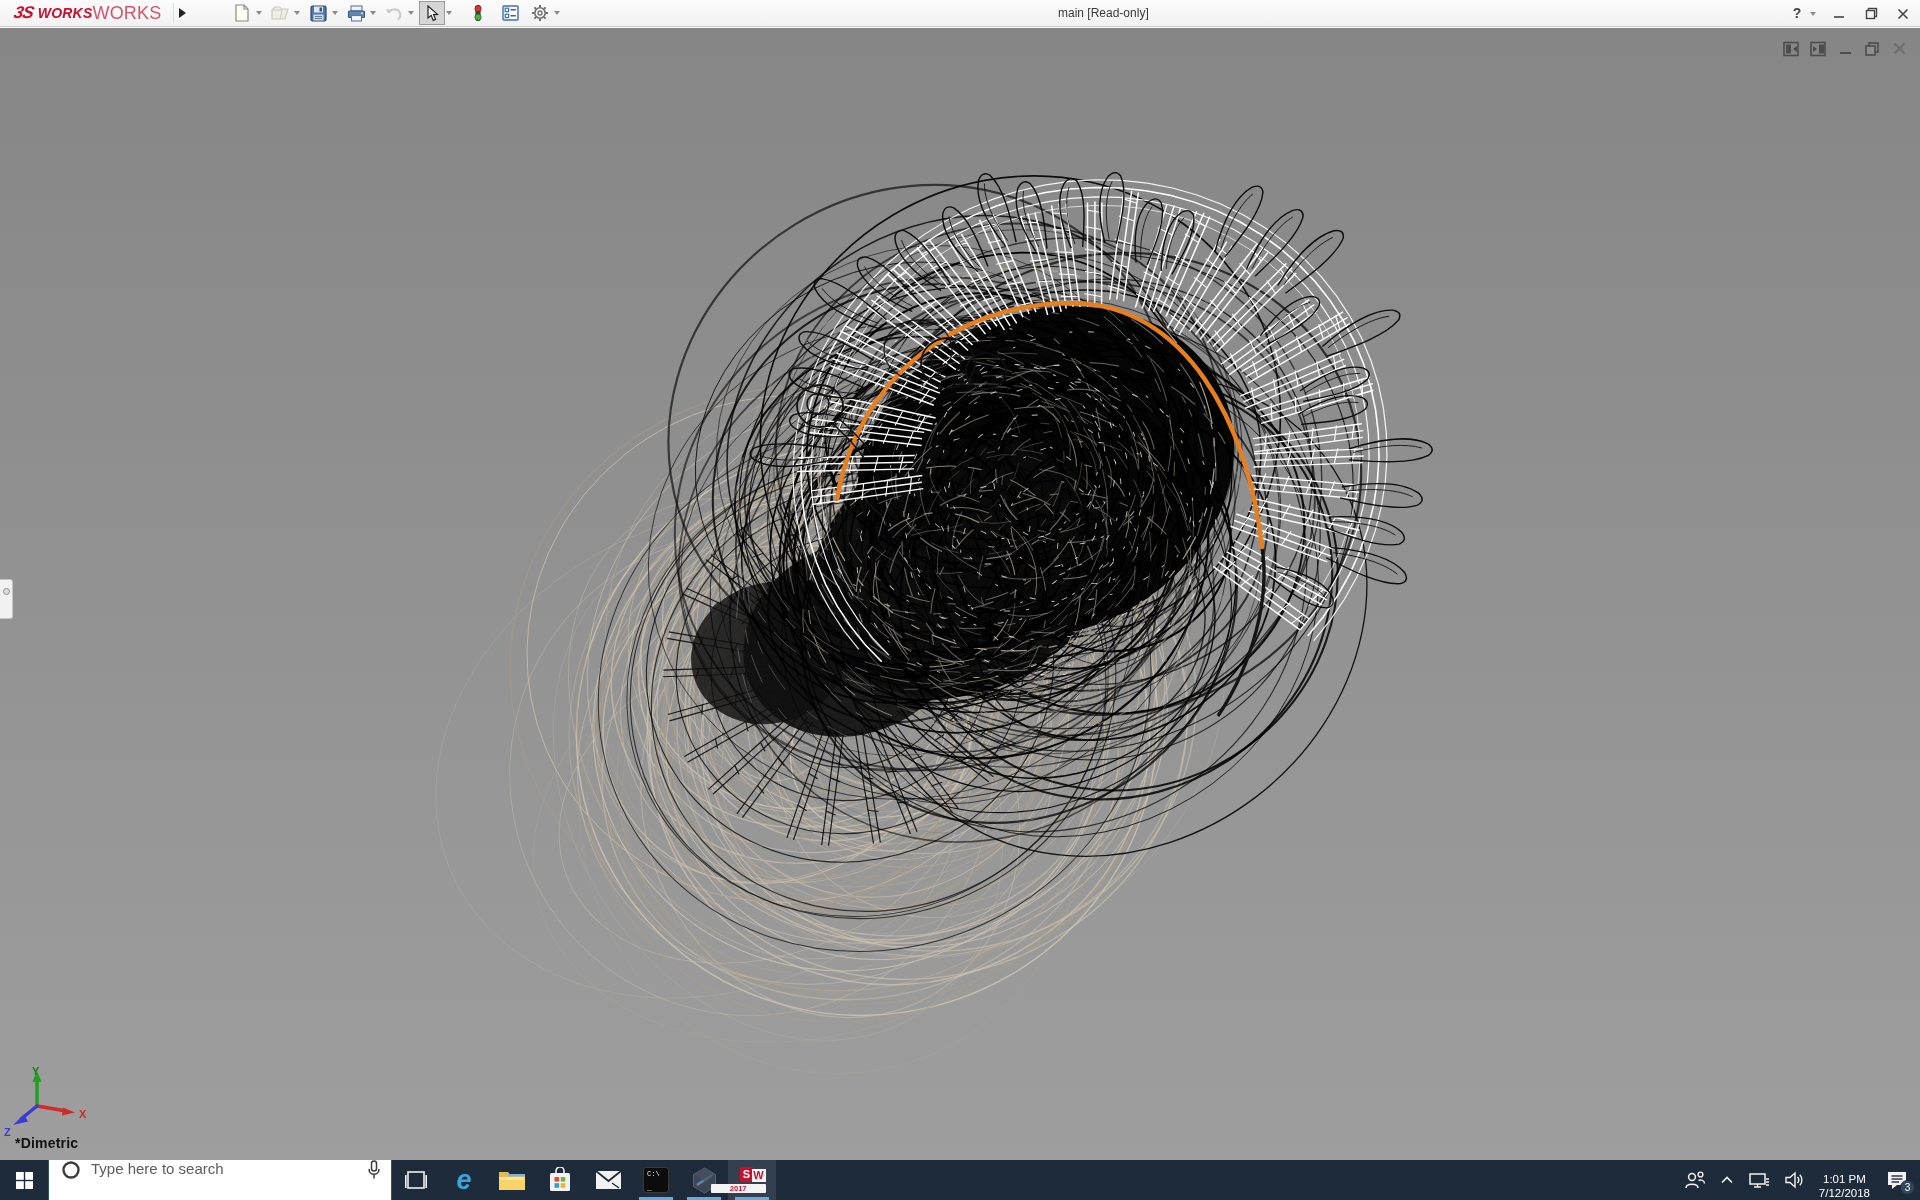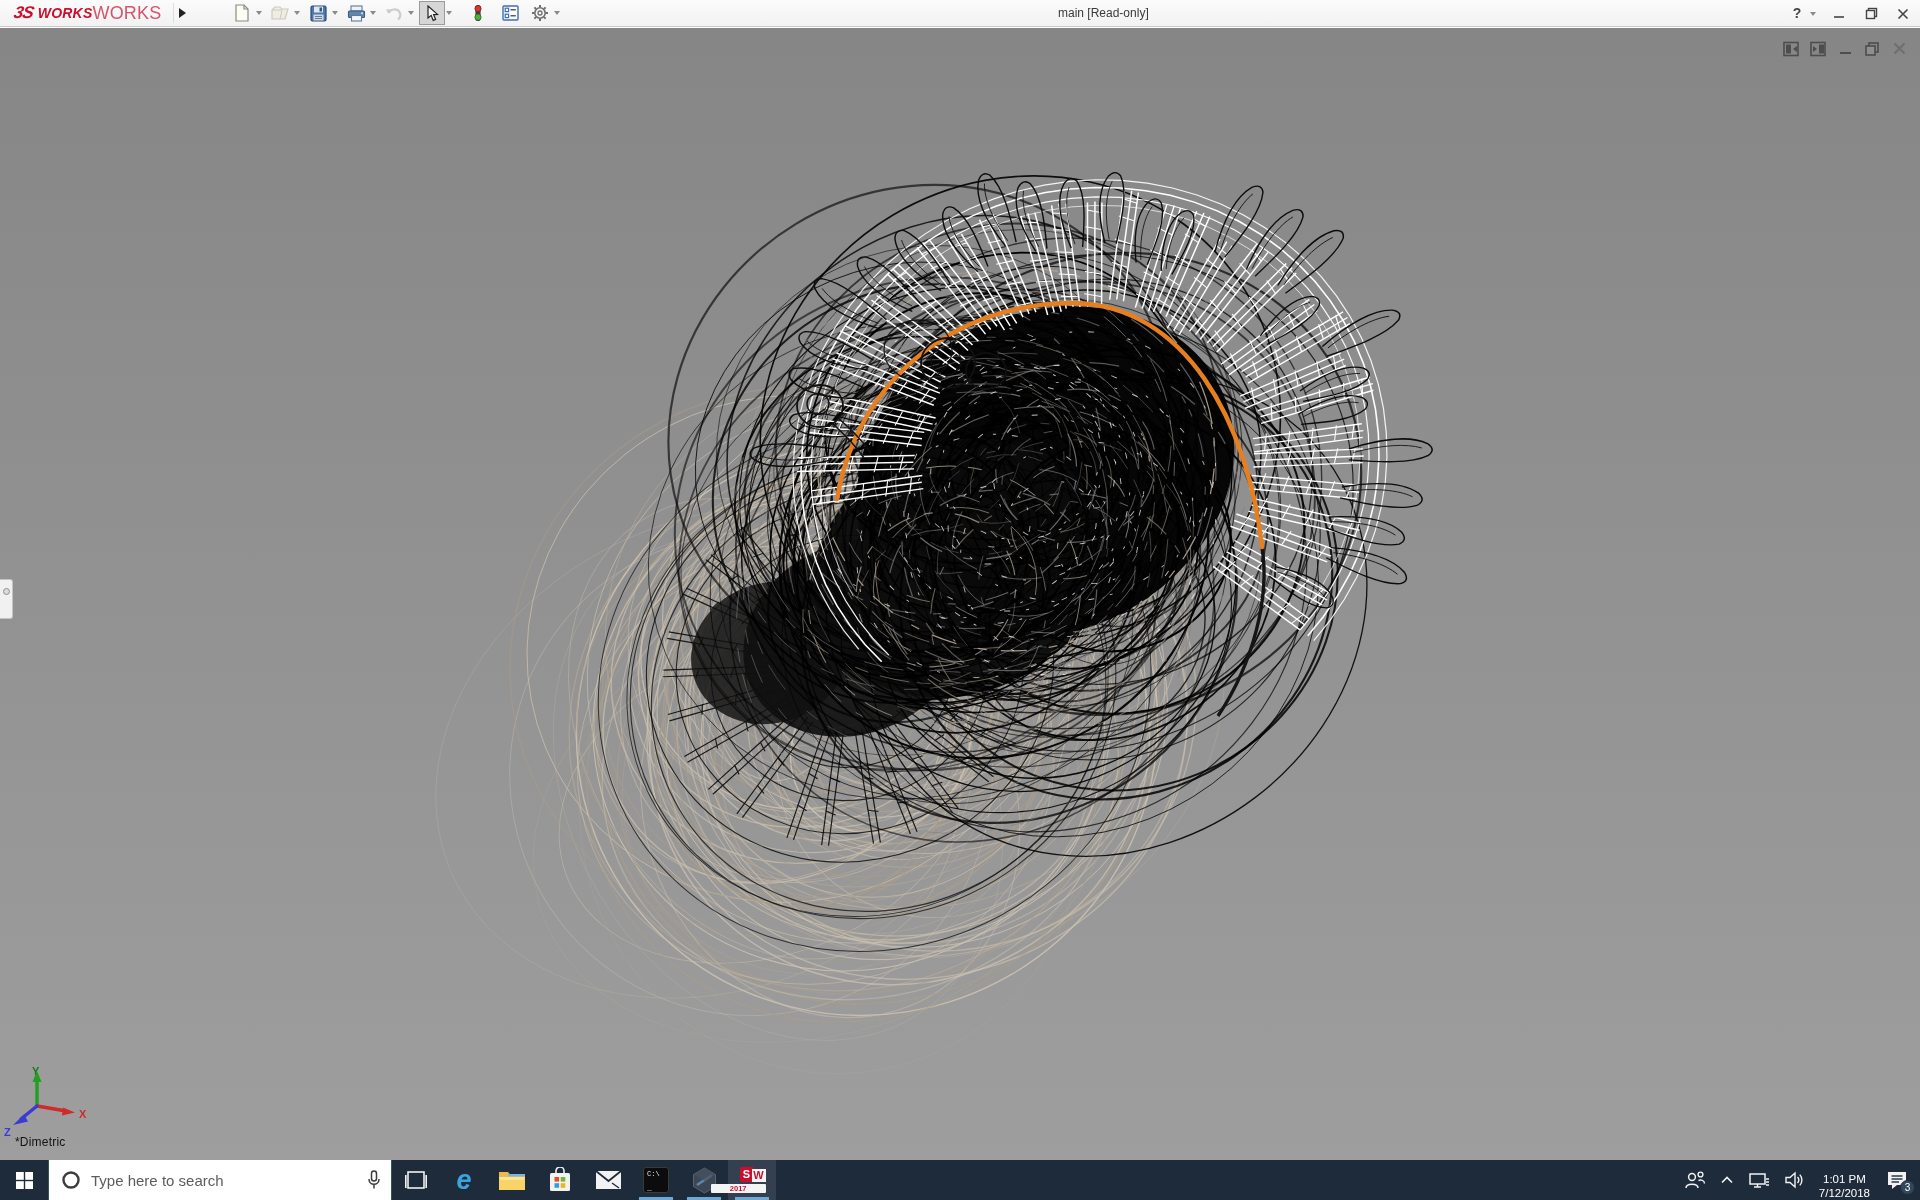--- a/index.html
+++ b/index.html
@@ -31,33 +31,33 @@
   .viewport{
     position:absolute; left:0; top:28px; width:1920px; height:1132px;
     background:linear-gradient(#868686,#9e9e9e);
     overflow:hidden;
   }
   #model-svg{ position:absolute; left:0; top:0; }
   .doc-controls{ position:absolute; right:12px; top:12px; display:flex; gap:10px; align-items:center; }
   .doc-controls .dc{ width:17px; height:17px; display:flex; align-items:center; justify-content:center; cursor:pointer;}
   .side-tab{ position:absolute; left:0; top:551px; width:13px; height:40px; background:#f1f1f1; border:1px solid #c4c4c4; border-left:none; border-radius:0 3px 3px 0; }
   .side-tab .dot{ width:7px;height:7px;border:1.5px solid #8f8f8f;border-radius:50%;margin:8px auto 0; background:#dcdcdc;}
-  .view-label{ position:absolute; left:15px; top:1107px; font-size:12px; font-weight:normal; color:#121212; letter-spacing:.2px;}
+  .view-label{ position:absolute; left:15px; top:1107px; font-size:14px; font-weight:bold; color:#121212; letter-spacing:.2px;}
   #triad{ position:absolute; left:0; top:1038px; }
 
   
   .taskbar{
     position:absolute; left:0; bottom:0; width:1920px; height:40px;
     background:#1d2b3b; display:flex; align-items:stretch;
   }
   .tb-btn{ width:48px; display:flex; align-items:center; justify-content:center; position:relative; cursor:pointer;}
   .tb-btn .underline{ position:absolute; bottom:0; left:7px; right:7px; height:3px; background:#6fa8d4; }
   .tb-btn.active-app{ background:rgba(255,255,255,.10); }
   .search-box{
-    width:344px; background:#ffffff; display:flex; align-items:center; gap:10px;
+    width:344px; background:#ffffff; display:flex; gap:10px;
     padding:0 10px 0 12px; cursor:text; border:1px solid #355; border-top:none; border-bottom:none;
   }
   .search-box .ph{ flex:1; font-size:15px; color:#5c5c5c; white-space:nowrap; overflow:hidden;}
   .tray{ margin-left:auto; display:flex; align-items:flex-end; padding-right:4px; }
   .tray-btn{ height:40px; display:flex; align-items:center; justify-content:center; padding:0 7px; cursor:pointer; position:relative;}
   .clock{ display:flex; flex-direction:column; align-items:center; justify-content:center; color:#fff; font-size:11.5px; line-height:14px; padding:0 8px; cursor:default;}
   .badge{ position:absolute; right:1px; bottom:5px; width:15px; height:15px; border-radius:50%; background:#33475c; color:#fff; font-size:10px; display:flex; align-items:center; justify-content:center; border:1px solid #1d2b3b;}
   .cmd-face{ width:26px;height:26px;background:#0c0c0c;border-radius:3px; position:relative; border:1px solid #3a3a3a;}
   .cmd-face .c1{ position:absolute; left:3px; top:2px; color:#e8e8e8; font-size:7px; font-family:"Liberation Mono",monospace; }
   .cmd-face .c2{ position:absolute; left:3px; bottom:2px; color:#e8e8e8; font-size:8px; font-family:"Liberation Mono",monospace; line-height:4px;}

